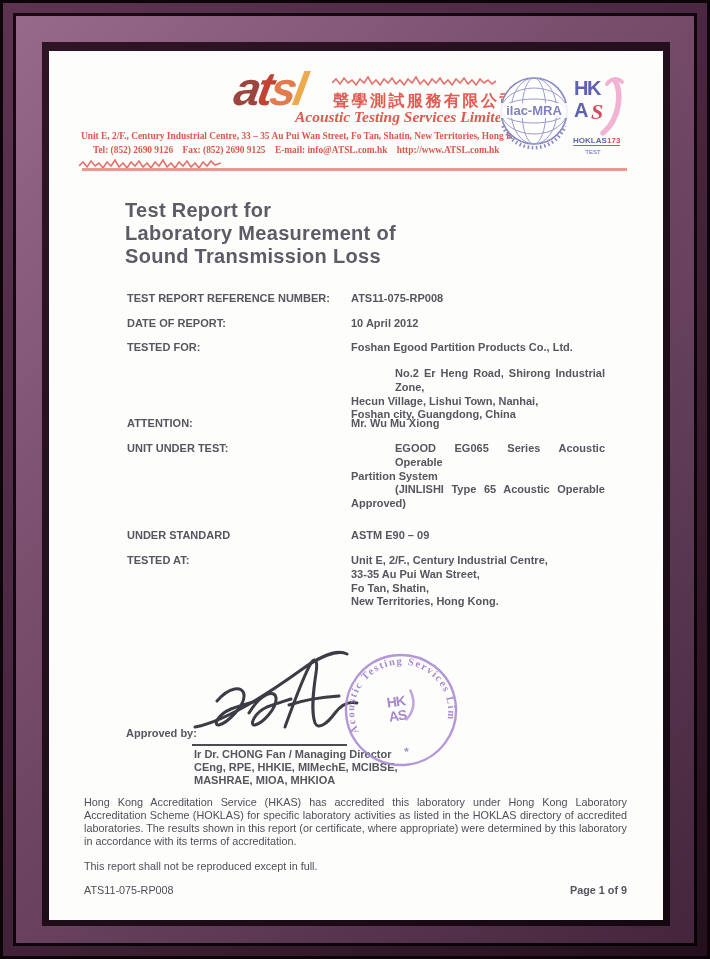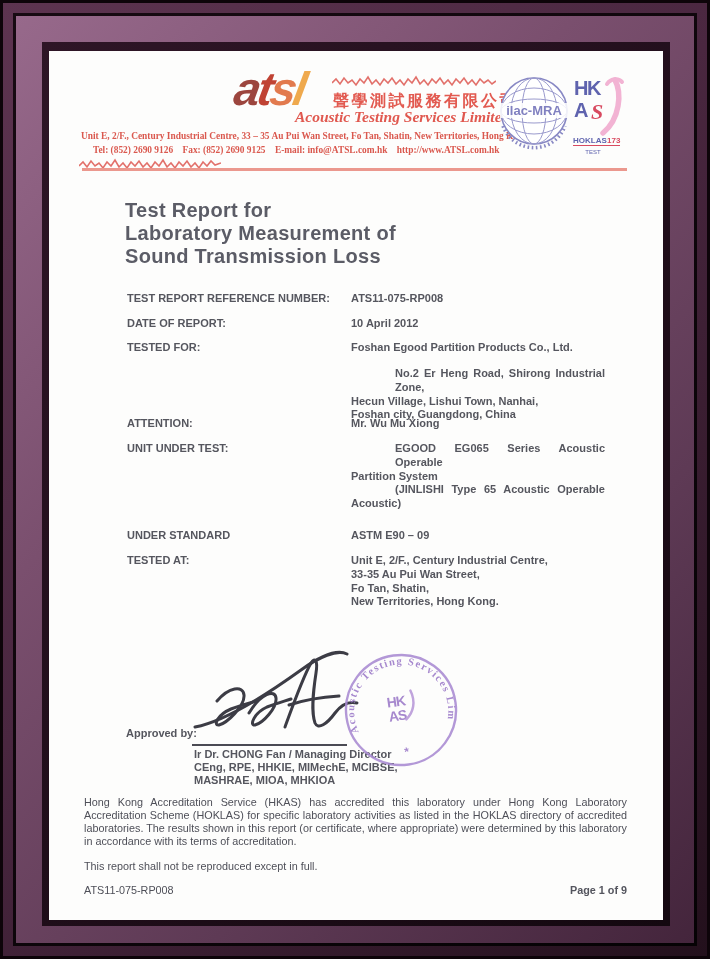--- a/index.html
+++ b/index.html
@@ -149,21 +149,21 @@
         <div class="flabel">ATTENTION:</div>
         <div class="fvalue">Mr. Wu Mu Xiong</div>
       </div>
 
       <div class="frow" style="top:391px">
         <div class="flabel">UNIT UNDER TEST:</div>
         <div class="fvalue">
           <div class="jline">EGOOD EG065 Series Acoustic Operable</div>
           <div>Partition System</div>
           <div class="jline">(JINLISHI Type 65 Acoustic Operable</div>
-          <div>Acoustic)</div>
+          <div>Approved)</div>
         </div>
       </div>
 
       <div class="frow" style="top:478px">
         <div class="flabel">UNDER STANDARD</div>
         <div class="fvalue">ASTM E90 – 09</div>
       </div>
 
       <div class="frow" style="top:503px">
         <div class="flabel">TESTED AT:</div>

